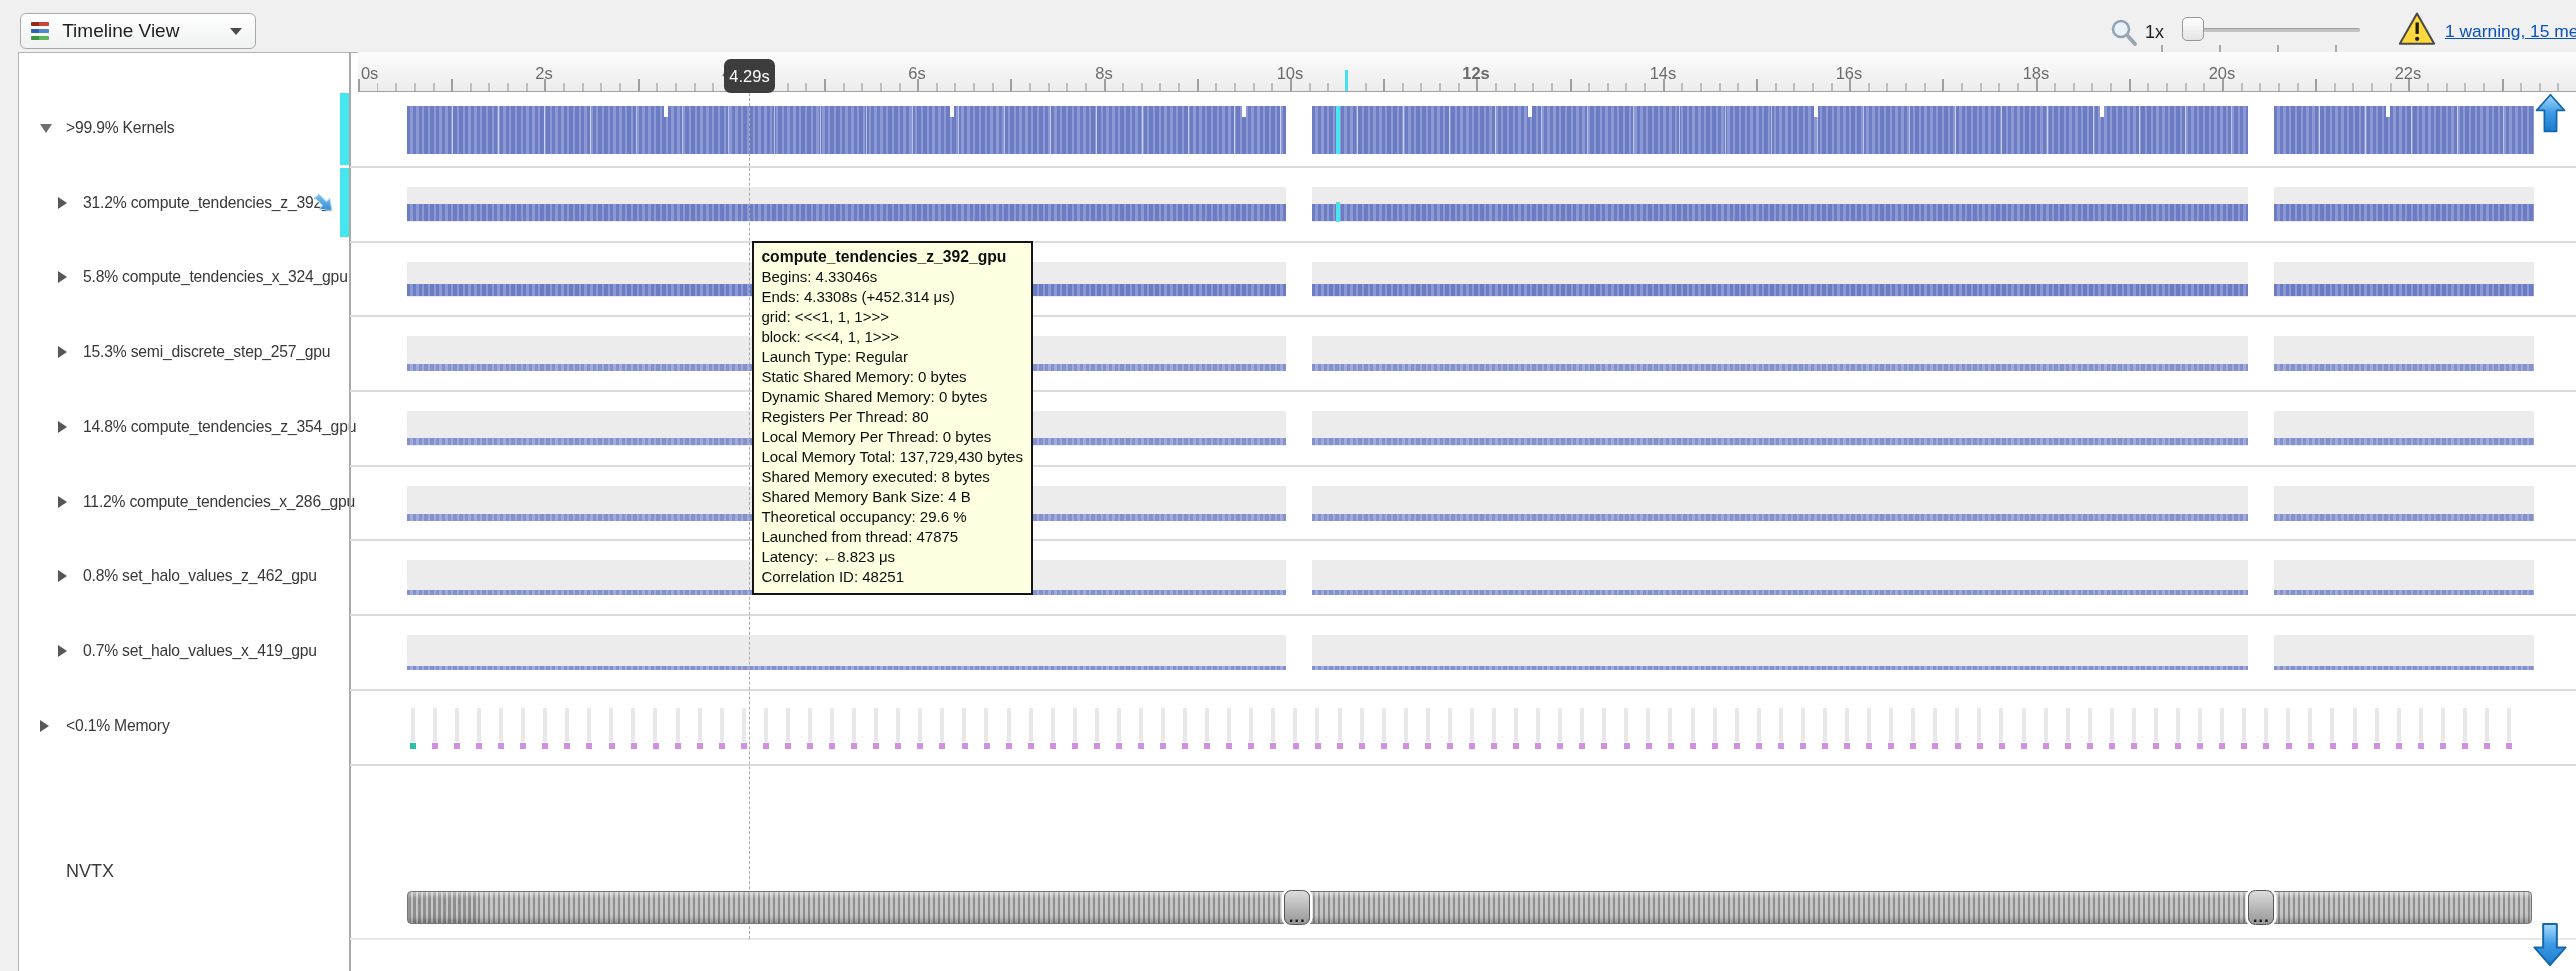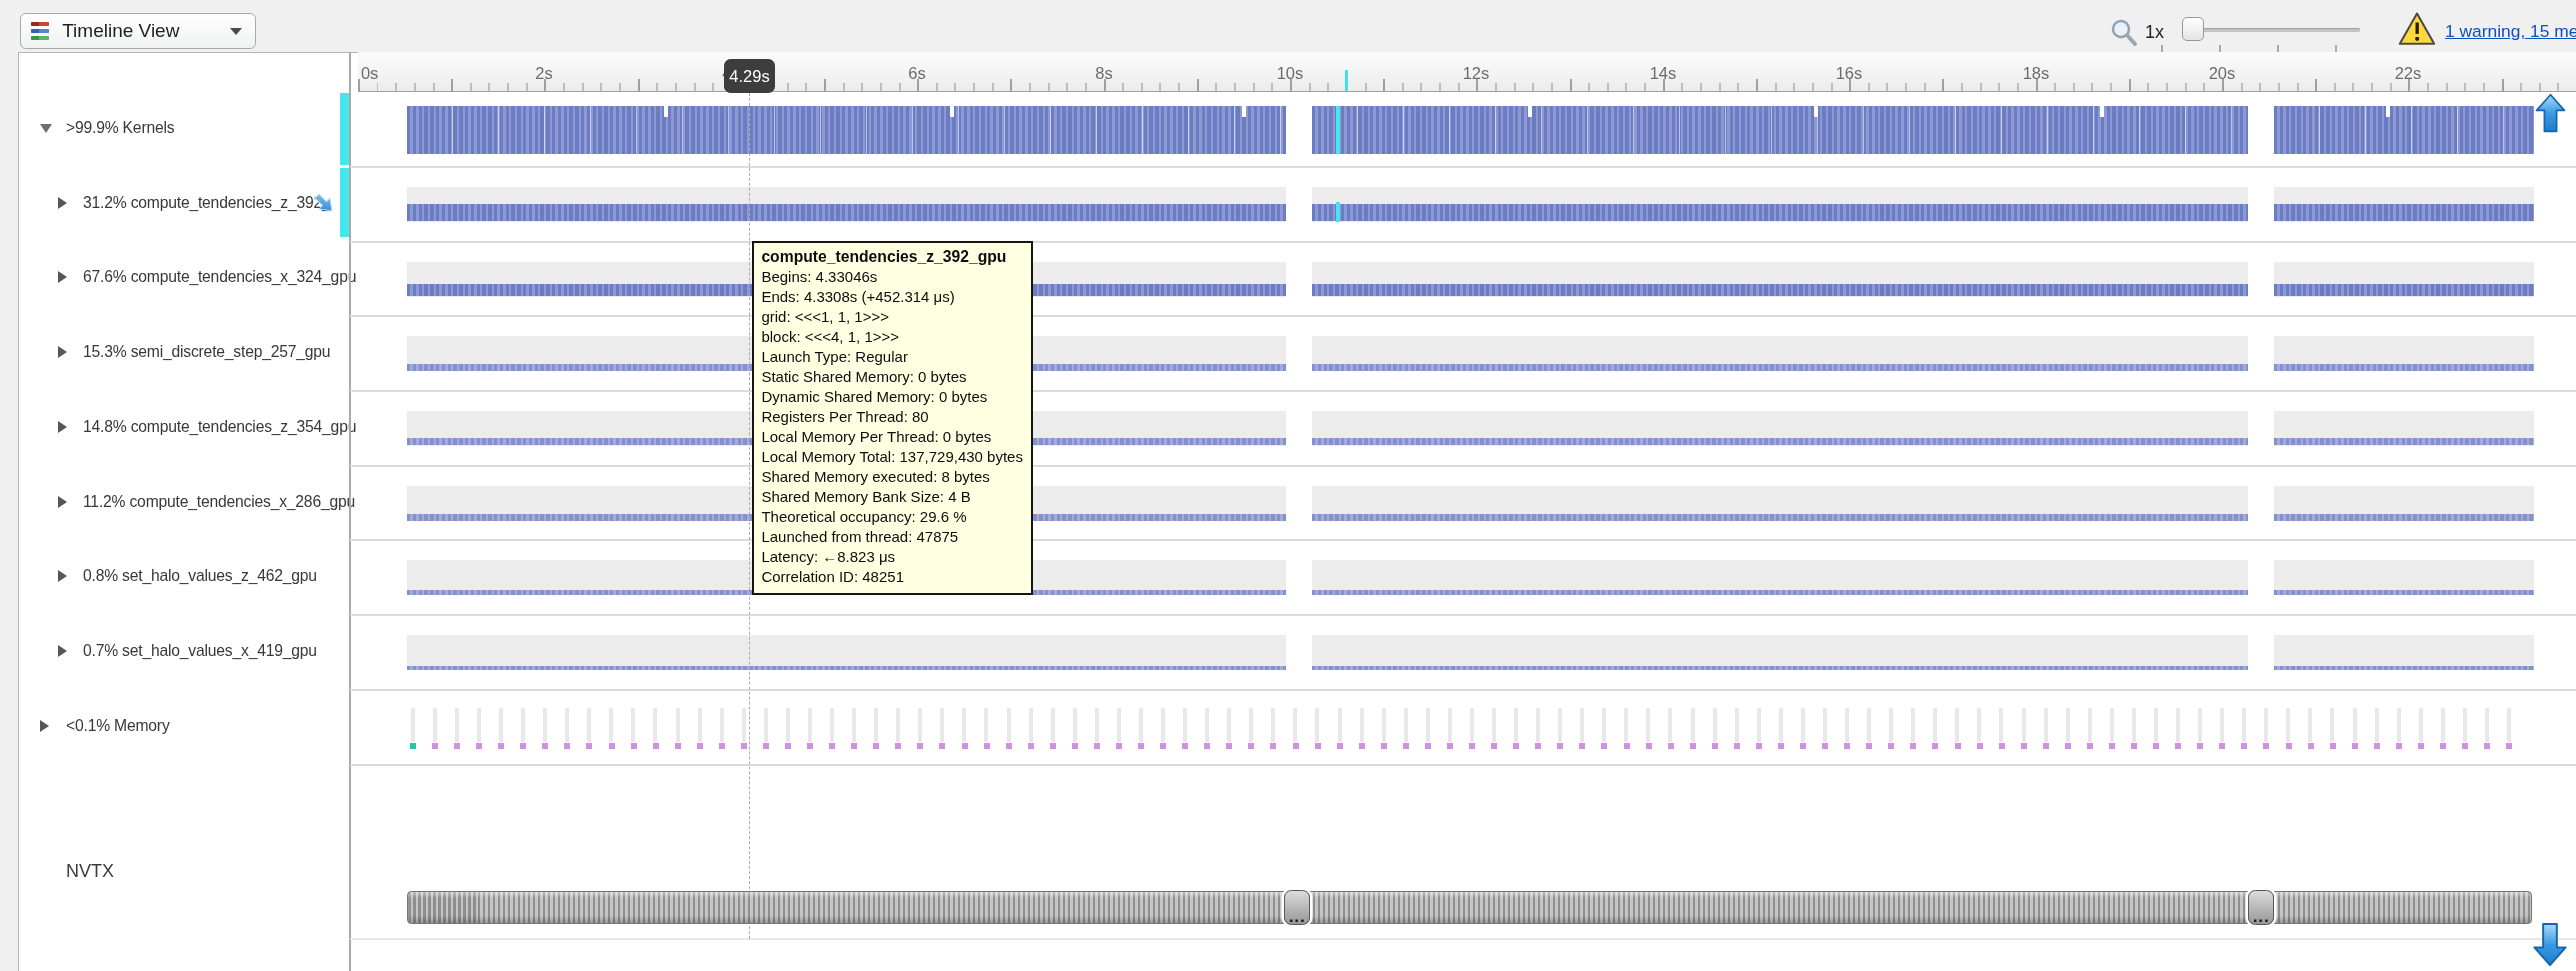--- a/index.html
+++ b/index.html
@@ -150,21 +150,21 @@
               <stop offset="1" stop-color="#1b78c8"></stop>
             </linearGradient>
           </defs>
           <g transform="rotate(45 13 12)">
             <path d="M2 9 L13 9 L13 4 L24 12 L13 20 L13 15 L2 15 Z" fill="url(#gj)" stroke="#bfe2f8" stroke-width="1"></path>
           </g>
         </svg>
       </div>
       <div class="tree-row" style="left: 0px; top: 261px; width: 347px;">
         <div class="tri-collapsed" style="left: 58px; top: 10px;"></div>
-        <div class="tree-label" style="left: 83px; top: 7.4px;">67.6% compute_tendencies_x_324_gpu</div>
+        <div class="tree-label" style="left: 83px; top: 7.4px;">5.8% compute_tendencies_x_324_gpu</div>
       </div>
       <div class="tree-row" style="left: 0px; top: 336px; width: 347px;">
         <div class="tri-collapsed" style="left: 58px; top: 10px;"></div>
         <div class="tree-label" style="left: 83px; top: 7.4px;">15.3% semi_discrete_step_257_gpu</div>
       </div>
       <div class="tree-row" style="left: 0px; top: 411px; width: 347px;">
         <div class="tri-collapsed" style="left: 58px; top: 10px;"></div>
         <div class="tree-label" style="left: 83px; top: 7.4px;">14.8% compute_tendencies_z_354_gpu</div>
       </div>
       <div class="tree-row" style="left: 0px; top: 486px; width: 347px;">
@@ -187,21 +187,21 @@
   <div class="nvtx-label">NVTX</div>
   <div class="vsep"></div>
 
   <div class="ruler" id="ruler">
       <div class="ruler-label" style="left: 11.6px;">0s</div>
       <div class="ruler-label" style="left: 186px;">2s</div>
       <div class="ruler-label" style="left: 373px;">4s</div>
       <div class="ruler-label" style="left: 559px;">6s</div>
       <div class="ruler-label" style="left: 746px;">8s</div>
       <div class="ruler-label" style="left: 932px;">10s</div>
-      <div class="ruler-label" style="left: 1118px;">12s</div>
+      <div class="ruler-label" style="left: 1118px; font-weight: bold;">12s</div>
       <div class="ruler-label" style="left: 1305px;">14s</div>
       <div class="ruler-label" style="left: 1491px;">16s</div>
       <div class="ruler-label" style="left: 1678px;">18s</div>
       <div class="ruler-label" style="left: 1864px;">20s</div>
       <div class="ruler-label" style="left: 2050px;">22s</div>
       <div class="tick-sec" style="left: 0px;"></div>
       <div class="tick-minor" style="left: 18.6px;"></div>
       <div class="tick-minor" style="left: 37px;"></div>
       <div class="tick-minor" style="left: 56px;"></div>
       <div class="tick-minor" style="left: 75px;"></div>

